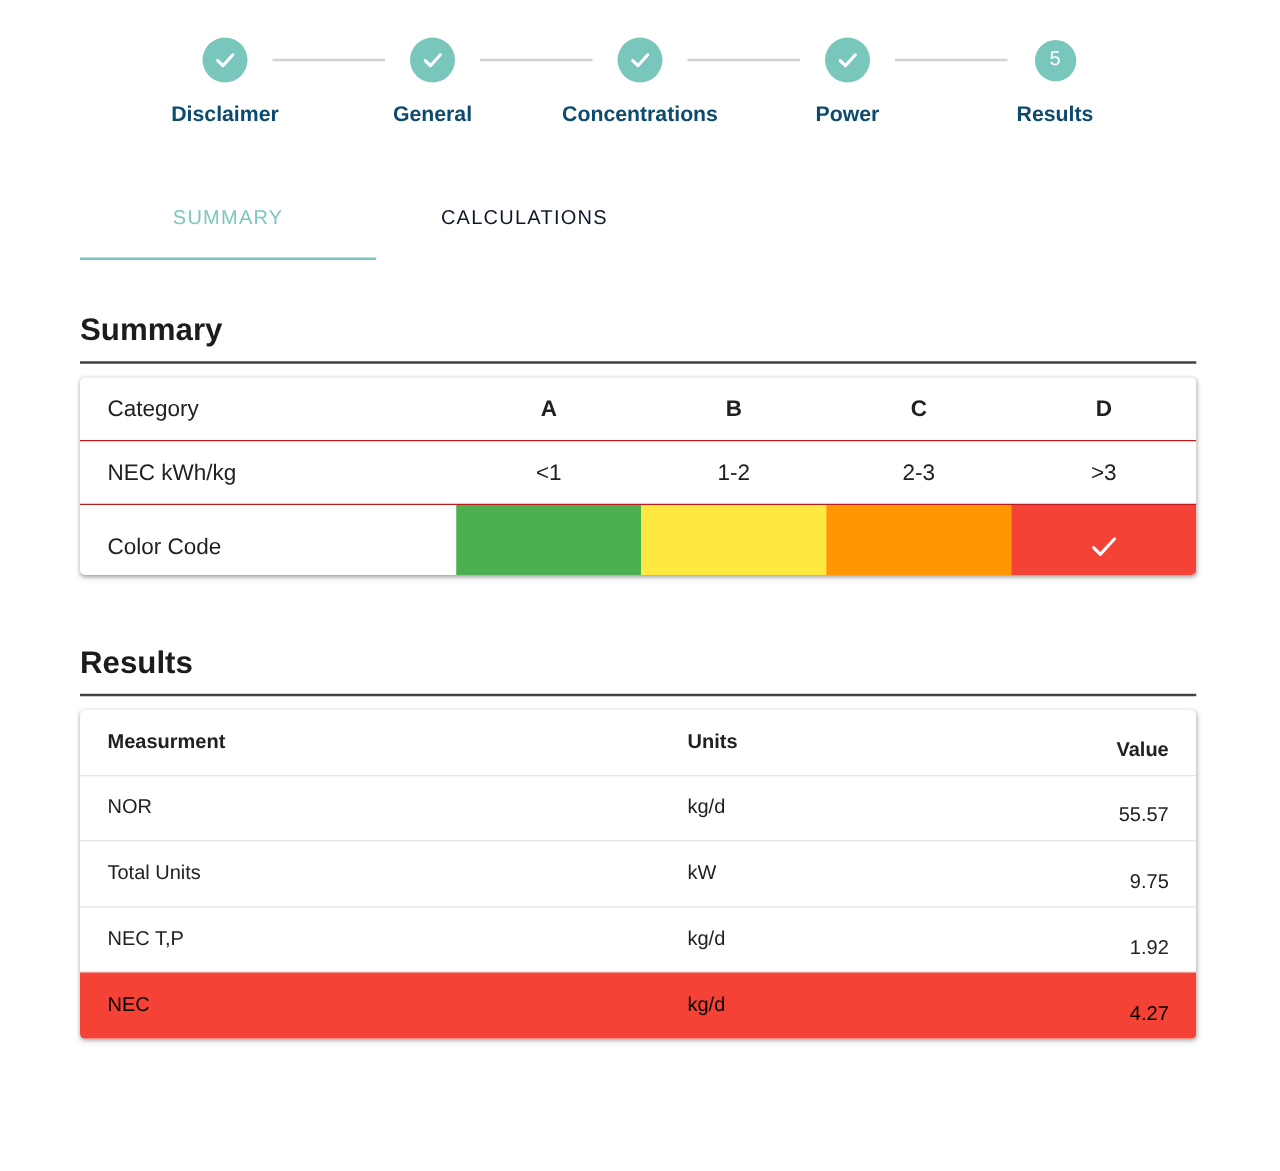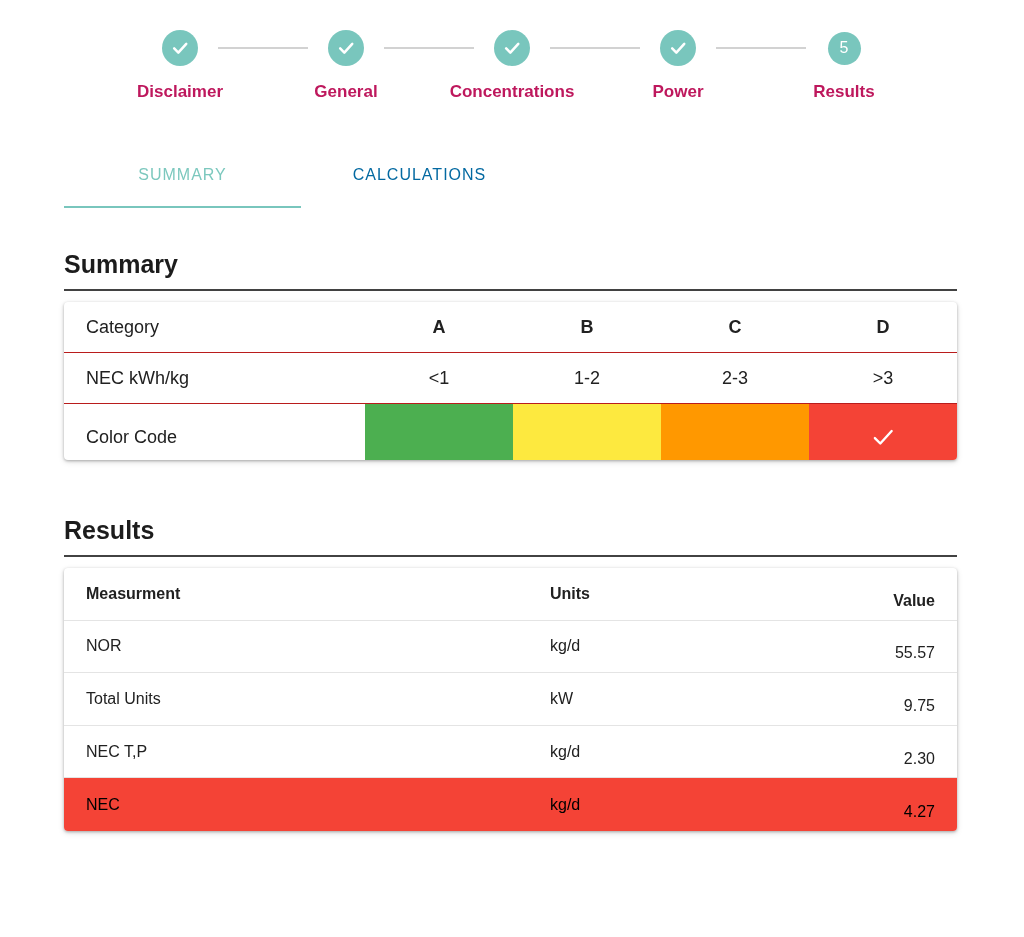--- a/index.html
+++ b/index.html
@@ -7,27 +7,27 @@
   .page { width: 1024px; height: 937px; position: relative; overflow: hidden; }
 
   
   .stepper { display: flex; align-items: center; width: 700px; margin: 30px auto 0; }
   .step { position: relative; width: 36px; height: 36px; flex: 0 0 auto; cursor: pointer; }
   .circle { width: 36px; height: 36px; border-radius: 50%; background: #79C6BD;
             display: flex; align-items: center; justify-content: center; }
   .circle.number { width: 33px; height: 33px; margin: 1.5px; color: #ffffff; font-size: 16px; }
   .circle svg { width: 20px; height: 20px; }
   .step-label { position: absolute; top: 52px; left: 50%; transform: translateX(-50%);
-                white-space: nowrap; font-size: 17px; font-weight: 700; color: #be185d; }
+                white-space: nowrap; font-size: 17px; font-weight: 700; color: #0c4a6e; }
   .connector { flex: 1 1 auto; height: 2px; background: #d2d2d2; margin: 0 20px; }
 
   
   .tabs { display: flex; margin: 78px 0 0 64px; }
   .tab { width: 237px; height: 64px; display: flex; align-items: center; justify-content: center;
-         font-size: 16px; letter-spacing: 1px; color: #0369a1; cursor: pointer;
+         font-size: 16px; letter-spacing: 1px; color: #0f172a; cursor: pointer;
          border-bottom: 2px solid transparent; }
   .tab.active { color: #7CC8BE; border-bottom-color: #79C6BD; }
 
   
   .section { margin: 0 64px; width: 893px; }
   .section.summary-section { margin-top: 42px; }
   .section.results-section { margin-top: 56px; }
   h2.section-title { font-size: 25px; font-weight: 700; color: #1c1c1c; padding-bottom: 10px;
                      border-bottom: 2px solid #424242; }
   .card { margin-top: 11px; border-radius: 4px; overflow: hidden; background: #ffffff;
@@ -152,21 +152,21 @@
         <div class="rvalue">55.57</div>
       </div>
       <div class="rrow">
         <div class="rname">Total Units</div>
         <div class="runits">kW</div>
         <div class="rvalue">9.75</div>
       </div>
       <div class="rrow">
         <div class="rname">NEC T,P</div>
         <div class="runits">kg/d</div>
-        <div class="rvalue">2.30</div>
+        <div class="rvalue">1.92</div>
       </div>
       <div class="rrow highlight" style="background: rgb(244, 67, 54);">
         <div class="rname">NEC</div>
         <div class="runits">kg/d</div>
         <div class="rvalue">4.27</div>
       </div>
     </div>
   </div>
 
 </div>

